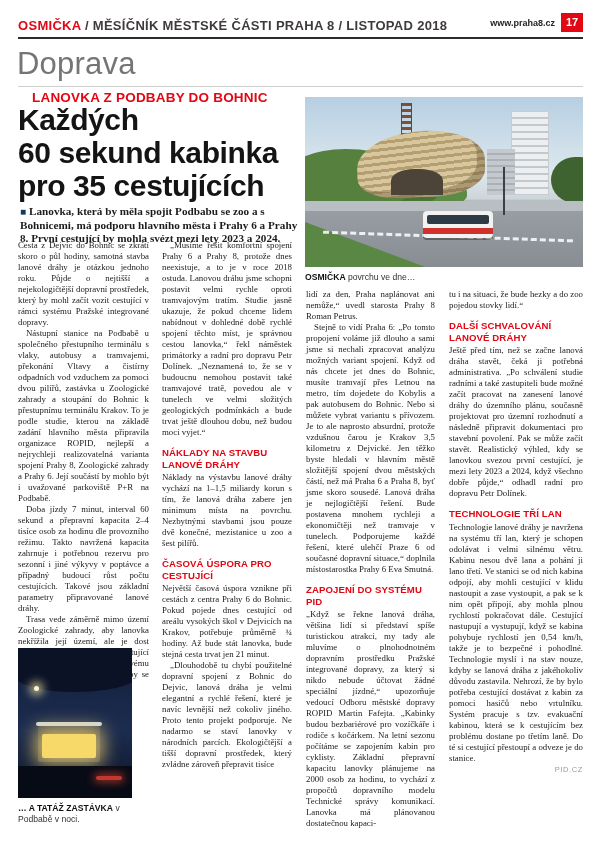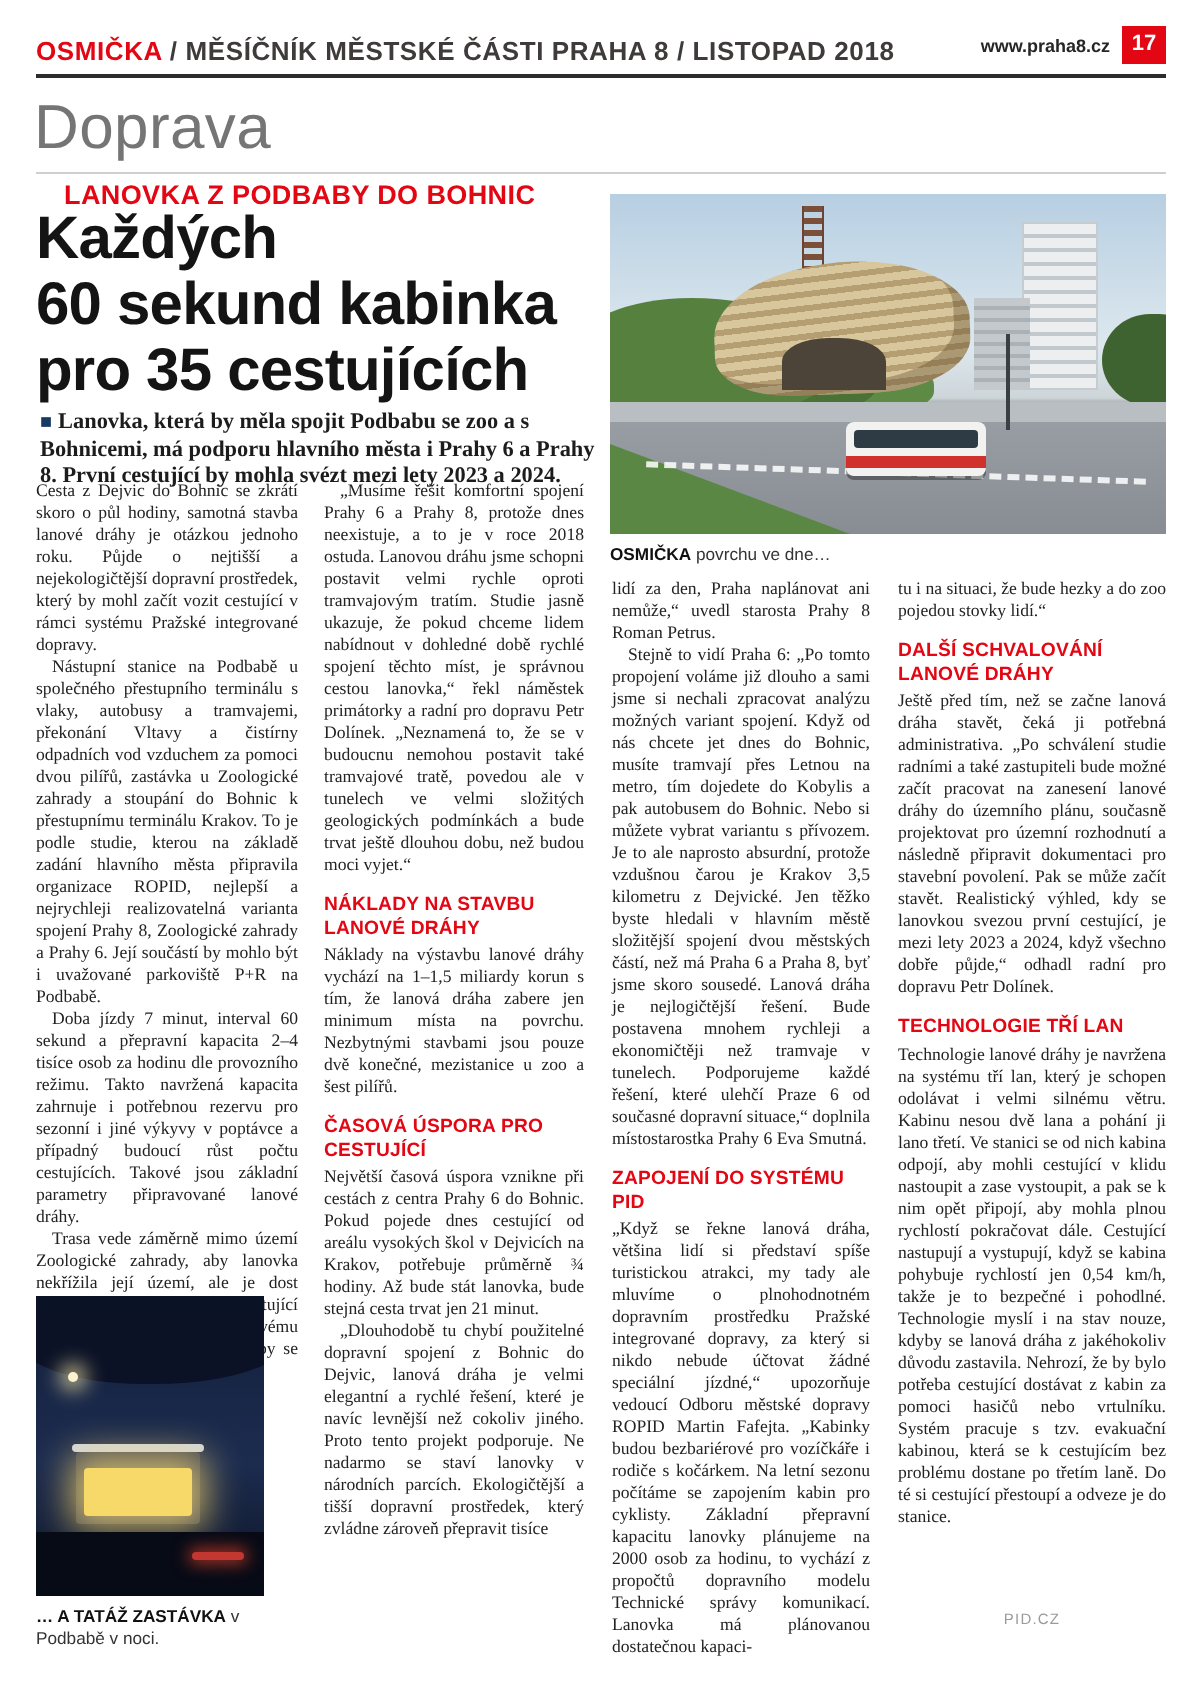--- a/index.html
+++ b/index.html
@@ -27,21 +27,21 @@
         font-weight:bold;font-size:11.2px;line-height:13.6px;color:#1c1c1c;text-align:left;}
   .lead .bullet{color:#163a63;font-size:10px;margin-right:3px;}
 
   
   .col{position:absolute;font-family:"Liberation Serif",serif;font-size:8.8px;line-height:11px;
        color:#222;text-align:justify;}
   .col p{margin:0;}
   .col p.ind{text-indent:8px;}
   .subhead{font-family:"Liberation Sans",sans-serif;font-weight:bold;color:#e30613;
            font-size:9.6px;line-height:11.5px;margin:9px 0 2px 0;text-align:left;letter-spacing:.1px;}
-  .credit{font-family:"Liberation Sans",sans-serif;font-size:7.5px;color:#9b9b9b;letter-spacing:.6px;margin-top:40px;text-align:center;}
+  .credit{font-family:"Liberation Sans",sans-serif;font-size:7.5px;color:#9b9b9b;letter-spacing:.6px;text-align:right;}
   .col1{left:18px;top:240px;width:131px;}
   .col2{left:162px;top:240px;width:130px;}
   .col3{left:306px;top:289px;width:129px;}
   .col4{left:449px;top:289px;width:134px;}
 
   
   .caption{position:absolute;font-family:"Liberation Sans",sans-serif;font-size:8.6px;line-height:11px;color:#333;}
   .caption b{color:#111;}
   .cap1{left:305px;top:272px;width:278px;}
   .cap2{left:18px;top:803px;width:122px;}

